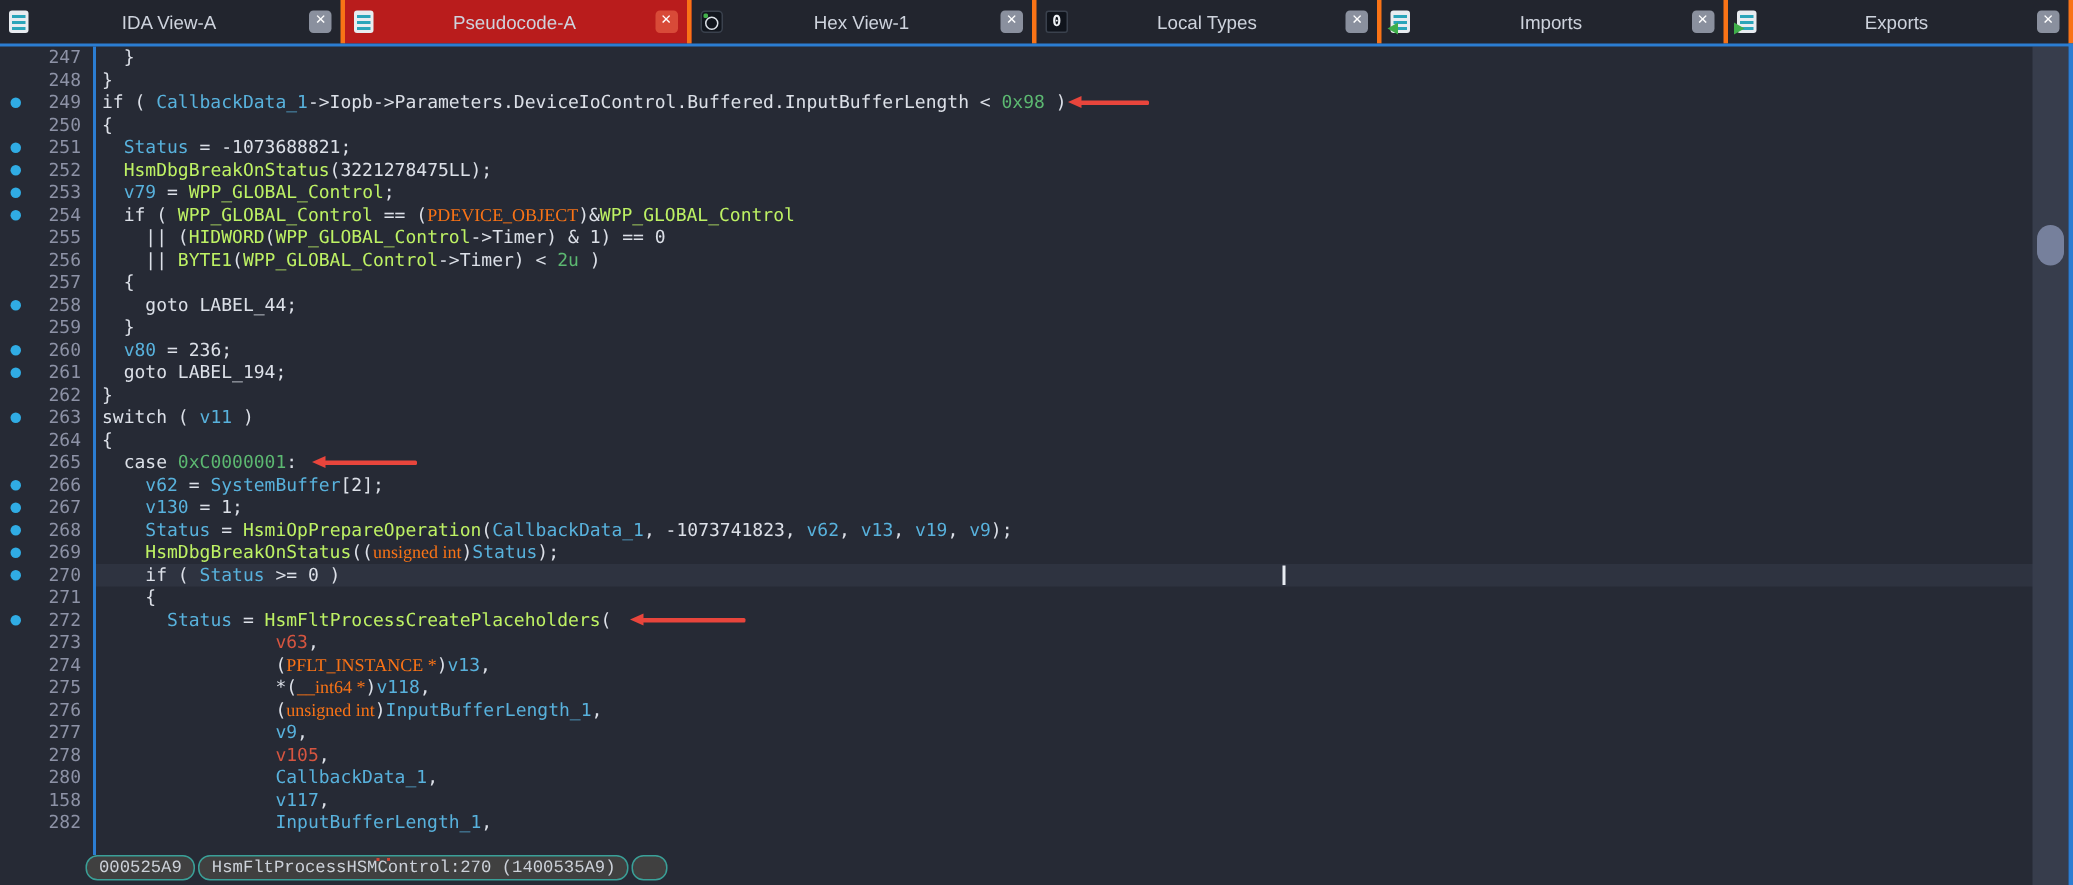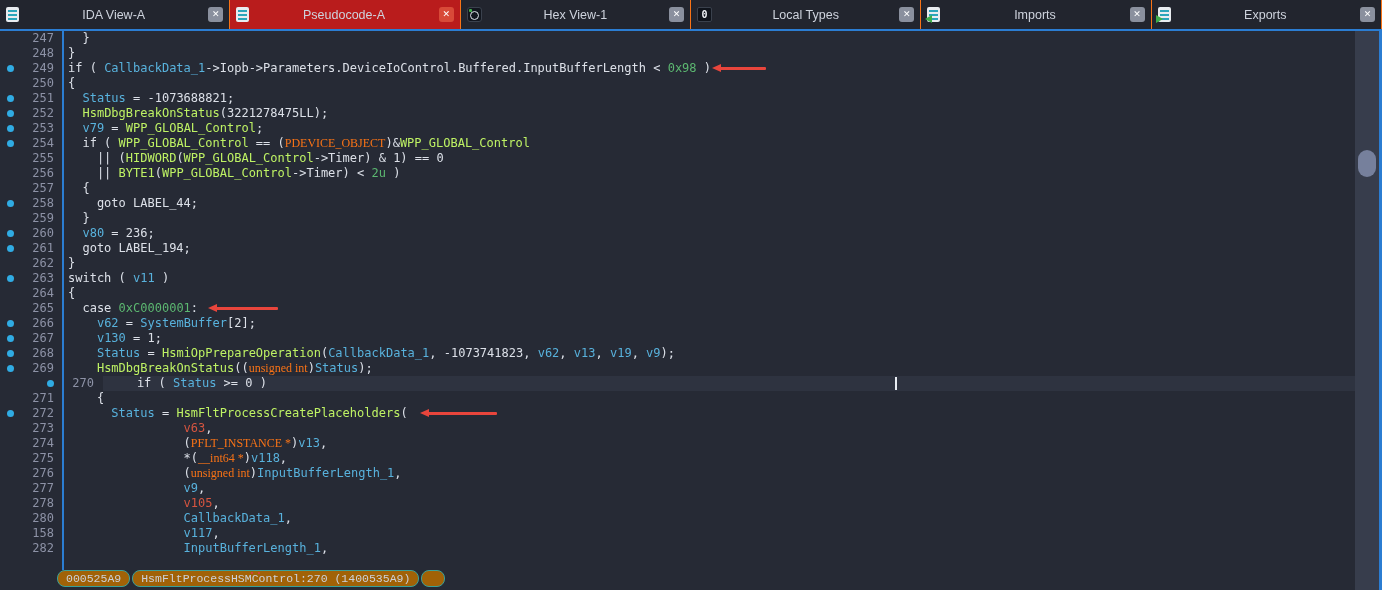--- a/index.html
+++ b/index.html
@@ -4,21 +4,21 @@
 <style>
   html,body { margin:0; padding:0; background:#16181f; }
   #app {
     position:relative; width:1382px; height:590px; overflow:hidden;
     background:#262a35; font-family:"DejaVu Sans Mono", monospace;
     -webkit-font-smoothing:antialiased;
   }
 
   
   #tab-bar { position:absolute; top:0; left:0; right:0; height:29px; background:#22252e; display:flex; z-index:8; }
-  .tab { flex:1 1 0; display:flex; align-items:center; gap:4px; padding:0 6px; border-right:1px solid #f97316; position:relative; }
+  .tab { flex:1 1 0; display:flex; align-items:center; gap:4px; padding:0 6px; border-right:3px solid #f97316; position:relative; }
   .tab.active { background:#b91c1c; }
   .tab-label { flex:1 1 auto; text-align:center; font-family:"Liberation Sans", sans-serif; font-size:12.5px; color:#ced3dd; overflow:hidden; white-space:nowrap; }
   .tab-close { flex:none; width:15px; height:15px; border-radius:3px; background:#8a909e; color:#ffffff; font-family:"DejaVu Sans", sans-serif; font-size:9px; line-height:15px; text-align:center; }
   .tab-close.active-close { background:#d84a38; }
 
   
   .icon-doc { flex:none; width:13px; height:15px; background:#e8ecf0; border-radius:2px; position:relative; }
   .icon-doc::before { content:''; position:absolute; left:2px; right:2px; top:3px; height:10px;
     background:repeating-linear-gradient(to bottom, #2aa5ba 0 2px, transparent 2px 4px); }
   .icon-imp::after { content:''; position:absolute; left:-2px; bottom:-1px; width:0; height:0;
@@ -32,21 +32,21 @@
     color:#eef1f5; font:bold 10px/13px "DejaVu Sans Mono", monospace; text-align:center; }
 
   
   #blue-top { position:absolute; top:29px; left:0; right:0; height:2px; background:#2b7dd2; z-index:9; }
   #blue-right { position:absolute; top:29px; right:0; bottom:0; width:3px; background:#2b7dd2; z-index:9; }
   #gutter-sep { position:absolute; left:62px; top:31px; height:539px; width:2px; background:#2b7dd2; z-index:3; }
 
   
   #code-lines { position:absolute; top:31px; left:0; width:1356px; z-index:2; }
   .crow { position:relative; height:15px; display:flex; white-space:pre; font-size:12px; line-height:15px; }
-  .crow.current { background:linear-gradient(to right, transparent 63px, #2e3340 63px);margin-left:40px; }
+  .crow.current { background:linear-gradient(to right, transparent 63px, #2e3340 63px); }
   .dotcell { flex:none; width:20px; position:relative; }
   .dotcell.on::after { content:''; position:absolute; left:7px; top:4px; width:7px; height:7px; border-radius:50%; background:#30ace4; }
   .lnum { flex:none; width:34px; text-align:right; color:#8d92a6; }
   .ctext { flex:none; margin-left:14px; }
 
   .c-p { color:#dce0e8; }
   .c-v { color:#58b2dd; }
   .c-f { color:#bef264; }
   .c-t { color:#f97316;font-family:Liberation Serif, serif; }
   .c-g { color:#5cb871; }
@@ -58,21 +58,21 @@
   .arrow .bar { position:absolute; left:8px; right:0; top:3px; height:3px; background:#e8453c; border-radius:1px; }
 
   .caret { position:absolute; width:2px; height:13px; top:1px; background:#e8ecf2; }
 
   
   #scroll-track { position:absolute; left:1355px; width:24px; top:31px; bottom:0; background:#373d4c; z-index:4; }
   #scroll-thumb { position:absolute; left:3px; top:119px; width:18px; height:27px; border-radius:9px; background:#76809c; }
 
   
   #status-bar { position:absolute; left:57px; top:570px; display:flex; gap:2px; z-index:10; }
-  .sbox { border:1px solid #3aa098; border-radius:8px; padding:0 8px; background:#a16207;
+  .sbox { border:1px solid #3aa098; border-radius:8px; padding:0 8px; background:#404040;
     font-family:"Liberation Mono", monospace; font-size:11.5px; line-height:15px; height:15px; color:#ccd1d9; }
   .sbox.empty { width:6px; }
   .red-dot { position:absolute; width:2px; height:2px; background:#cf4436; z-index:11; }
 </style>
 </head>
 <body>
 
 <div id="app">
   <div id="tab-bar">
       <div class="tab">

